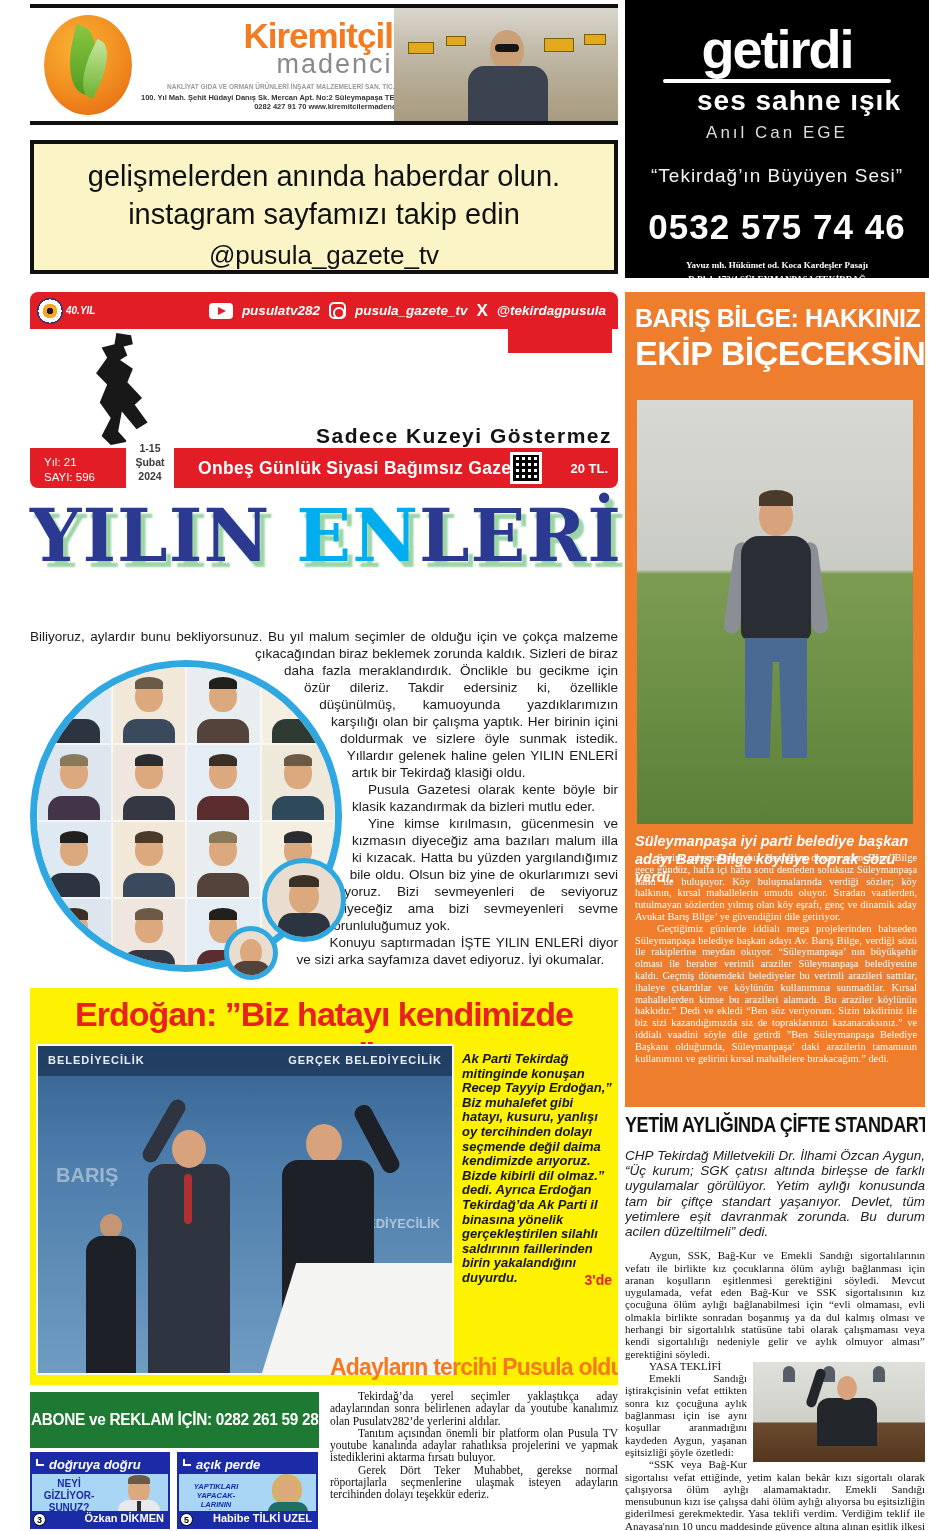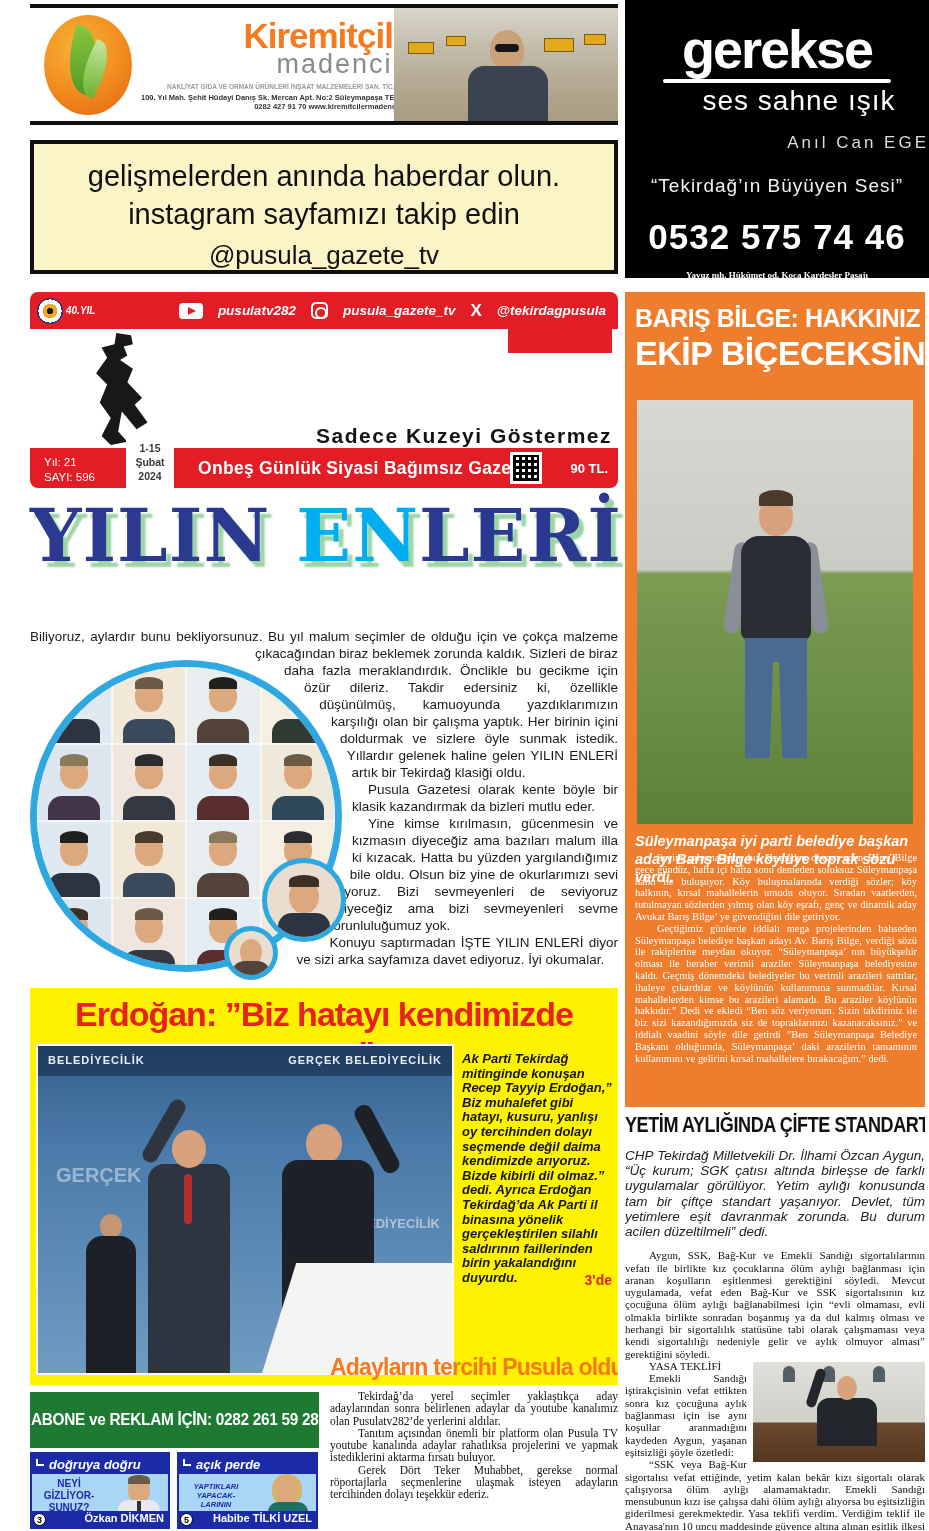--- a/index.html
+++ b/index.html
@@ -30,40 +30,40 @@
             background:linear-gradient(180deg,#d9d6cc 0%, #c3bcab 35%, #b3a890 70%, #a89c82 100%); }
   .quarry .mach { position:absolute; background:#e3a91c; border:1px solid #7a5c10; }
   .quarry .worker-head { position:absolute; left:96px; top:22px; width:34px; height:40px; border-radius:50% 50% 46% 46%; background:#caa078; }
   .quarry .worker-glasses { position:absolute; left:101px; top:36px; width:24px; height:8px; border-radius:4px; background:#151515; }
   .quarry .worker-body { position:absolute; left:74px; top:58px; width:80px; height:55px; border-radius:16px 16px 0 0; background:#3c4350; }
 
   
   .egecan { left:625px; top:0; width:304px; height:278px; background:#000; color:#fff; text-align:center; }
   .egecan-logo { font-size:54px; font-weight:900; letter-spacing:-2px; margin-top:22px; line-height:1; }
   .egecan-line { width:228px; height:4px; background:#fff; margin:3px auto 4px auto; border-radius:2px; }
-  .egecan-sub { font-size:28px; font-weight:400; letter-spacing:1px; line-height:1;margin-left:44px; }
-  .egecan-person { font-size:17px; font-weight:300; color:#ddd; letter-spacing:3px; margin-top:18px;text-align:right; }
+  .egecan-sub { font-size:28px; font-weight:700; letter-spacing:1px; line-height:1;margin-left:44px; }
+  .egecan-person { font-size:17px; font-weight:300; color:#ddd; letter-spacing:3px; margin-top:8px; }
   .egecan-slogan { font-size:19px; color:#f2f2f2; margin-top:22px; letter-spacing:1px; }
   .egecan-phone { font-size:35px; font-weight:900; margin-top:20px; letter-spacing:1px; }
   .egecan-addr { font-family:"Liberation Serif", serif; font-weight:700; font-size:9px; line-height:1.5; margin-top:12px; }
 
   
   .insta-box { left:30px; top:140px; width:588px; height:134px; background:#fbf4c6;
                border:4px solid #101010; text-align:center; padding-top:14px; }
   .insta-line { font-size:29px; color:#101010; line-height:1.3; }
   .insta-handle { font-size:26px; color:#101010; margin-top:7px; }
 
   
   .masthead { left:30px; top:292px; width:588px; height:196px; }
   .mast-topbar { position:absolute; left:0; top:0; right:0; height:37px; background:#e21d25;
                  border-radius:8px 8px 0 0; display:flex; align-items:center; color:#fff; }
   .eye-icon { width:26px; height:26px; border-radius:50%; margin-left:7px;
               background:radial-gradient(circle,#1a1a1a 0 19%, #f5a623 19% 40%, #ffffff 40% 63%, #23357c 63% 100%); }
   .anniv { font-size:10px; font-weight:800; font-style:italic; margin-left:3px; }
-  .socials { margin-left:auto; display:flex; align-items:center; gap:15px; padding-right:12px;
+  .socials { margin-left:auto; display:flex; align-items:center; gap:9px; padding-right:12px;
              font-style:italic; font-size:13.5px; font-weight:600; }
   .yt-icon { width:24px; height:16px; background:#fff; border-radius:4px; position:relative; }
   .yt-icon::after { content:""; position:absolute; left:9px; top:4px;
                     border-left:8px solid #e21d25; border-top:4px solid transparent; border-bottom:4px solid transparent; }
   .ig-icon { width:17px; height:17px; border:2px solid #fff; border-radius:5px; position:relative; }
   .ig-icon::after { content:""; position:absolute; left:2.5px; top:2.5px; width:8px; height:8px; border:2px solid #fff; border-radius:50%; }
   .x-icon { font-weight:900; font-size:17px; font-style:normal; }
   .mast-mid { position:absolute; left:0; top:37px; right:0; height:119px; background:#fff; }
   .mast-connector { position:absolute; right:6px; top:0px; width:104px; height:24px; background:#e21d25; }
   .ataturk { position:absolute; left:44px; top:4px; width:92px; height:112px; background:#181818;
@@ -210,21 +210,21 @@
       <div class="mach" style="left:52px;top:28px;width:20px;height:10px;"></div>
       <div class="mach" style="left:150px;top:30px;width:30px;height:14px;"></div>
       <div class="mach" style="left:190px;top:26px;width:22px;height:11px;"></div>
       <div class="worker-head"></div>
       <div class="worker-glasses"></div>
       <div class="worker-body"></div>
     </div>
   </div>
 
   <div class="abs egecan">
-    <div class="egecan-logo">gerekse</div>
+    <div class="egecan-logo">getirdi</div>
     <div class="egecan-line"></div>
     <div class="egecan-sub">ses sahne ışık</div>
     <div class="egecan-person">Anıl Can EGE</div>
     <div class="egecan-slogan">“Tekirdağ’ın Büyüyen Sesi”</div>
     <div class="egecan-phone">0532 575 74 46</div>
     <div class="egecan-addr">
       <div>Yavuz mh. Hükümet od. Koca Kardeşler Pasajı</div>
       <div>D Blok 173/4 SÜLEYMANPAŞA/TEKİRDAĞ</div>
     </div>
   </div>
@@ -260,21 +260,21 @@
       </div>
       <div class="date-chip">
         <div>1-15</div>
         <div>Şubat</div>
         <div>2024</div>
       </div>
       <div class="mast-subtitle">Onbeş Günlük Siyasi Bağımsız Gazete</div>
       <div class="qr">
           <div class="qr-inner"></div>
         </div>
-      <div class="price">90 TL.</div>
+      <div class="price">20 TL.</div>
     </div>
   </div>
 
   <div class="abs lead-headline">
     <span class="hl-navy">YILIN </span><span class="hl-cyan">EN</span><span class="hl-navy">LERİ</span>
   </div>
 
   <div class="abs lead-body">
     <div class="collage-wrap">
       <div class="collage-circle" id="collage">
@@ -393,21 +393,21 @@
     </div>
   </div>
 
   <div class="abs erdogan">
     <div class="erdogan-h">Erdoğan: ”Biz hatayı kendimizde ararız”</div>
     <div class="rally">
       <div class="rally-band">
         <span>BELEDİYECİLİK</span>
         <span>GERÇEK BELEDİYECİLİK</span>
       </div>
-      <div class="rally-word" style="left:18px;top:118px;font-size:20px;opacity:.5;">GERÇEK</div>
+      <div class="rally-word" style="left:18px;top:118px;font-size:20px;opacity:.5;">BARIŞ</div>
       <div class="rally-word" style="right:12px;top:170px;font-size:13px;opacity:.6;">BELEDİYECİLİK</div>
 
       <div class="fig-arm" style="left:118px;top:50px;width:16px;height:70px;background:#2e3440;transform:rotate(30deg);"></div>
       <div class="fig-suit" style="left:110px;top:118px;width:82px;height:210px;background:#2e3440;"></div>
       <div class="fig-head" style="left:134px;top:84px;width:34px;height:38px;"></div>
       <div class="fig-arm" style="left:146px;top:128px;width:8px;height:50px;background:#b03030;"></div>
 
       <div class="fig-head" style="left:62px;top:168px;width:22px;height:24px;background:#c59673;"></div>
       <div class="fig-suit" style="left:48px;top:190px;width:50px;height:140px;background:#1d2026;"></div>
 

